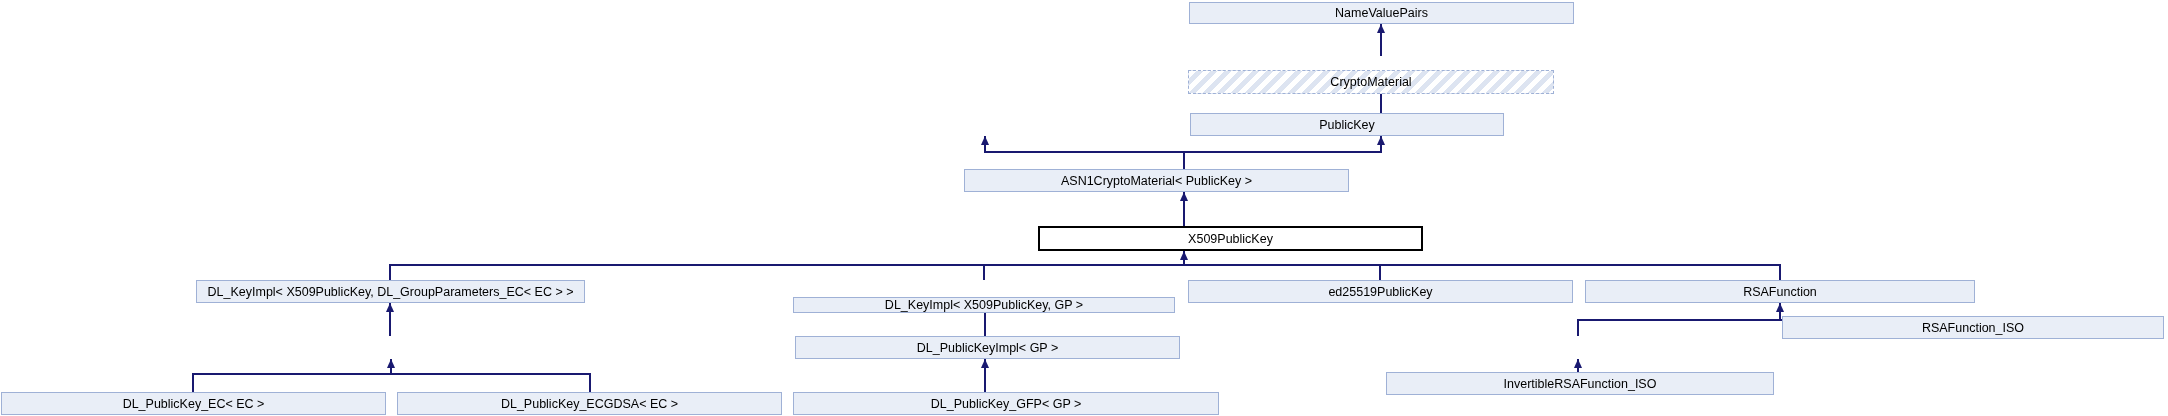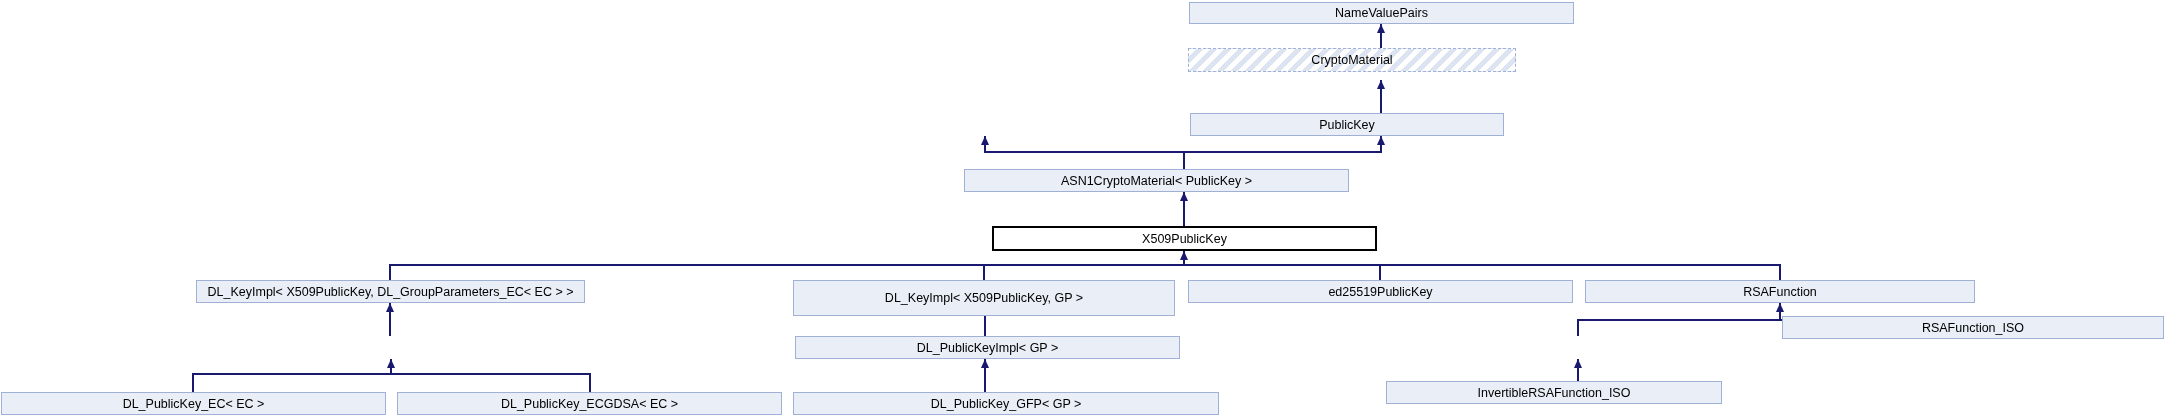--- a/index.html
+++ b/index.html
@@ -5,48 +5,48 @@
   :root{
     --node-fill:#e9eef7; --node-border:#9fb1d6; --edge:#191970;
     --current-border:#000000; --hatch-stripe:#dde4f1; --text:#000000;
   }
   html,body{margin:0;padding:0;background:#ffffff;}
   #canvas{position:relative;width:2168px;height:416px;background:#ffffff;overflow:hidden;
           font-family:"Liberation Sans", sans-serif;}
   .node{position:absolute;box-sizing:border-box;background:var(--node-fill);
         border:1px solid var(--node-border);display:flex;align-items:center;justify-content:center;
         font-size:12.5px;color:var(--text);white-space:nowrap;cursor:pointer;z-index:2;}
-  .node.current{background:#ffffff;border:2px solid var(--current-border);cursor:default;}
+  .node.current{background:#ffffff;border:2px solid var(--current-border);cursor:default;margin-left:46px;}
   .node.hatched{border:1px dashed var(--node-border);cursor:default;
         background:repeating-linear-gradient(135deg,#ffffff 0px,#ffffff 5px,var(--hatch-stripe) 5px,var(--hatch-stripe) 10px);}
   .vline{position:absolute;width:2px;background:var(--edge);z-index:1;}
   .hline{position:absolute;height:2px;background:var(--edge);z-index:1;}
   .arrow{position:absolute;width:0;height:0;border-left:4px solid transparent;
          border-right:4px solid transparent;border-bottom:9px solid var(--edge);z-index:1;}
 </style>
 </head>
 <body>
 
 <div id="canvas">
 
   <div class="node" style="left:1189px;top:2px;width:385px;height:22px">NameValuePairs</div>
-  <div class="node hatched" style="left:1188px;top:48px;width:328px;height:24px">CryptoMaterial</div>
+  <div class="node hatched" style="left:1188px;top:70px;width:366px;height:24px">CryptoMaterial</div>
   <div class="node" style="left:1190px;top:113px;width:314px;height:23px">PublicKey</div>
   <div class="node" style="left:964px;top:169px;width:385px;height:23px">ASN1CryptoMaterial&lt; PublicKey &gt;</div>
   <div class="node current" style="left:992px;top:226px;width:385px;height:25px">X509PublicKey</div>
   <div class="node" style="left:196px;top:280px;width:389px;height:23px">DL_KeyImpl&lt; X509PublicKey, DL_GroupParameters_EC&lt; EC &gt; &gt;</div>
-  <div class="node" style="left:793px;top:280px;width:382px;height:36px">DL_KeyImpl&lt; X509PublicKey, GP &gt;</div>
+  <div class="node" style="left:793px;top:297px;width:382px;height:16px">DL_KeyImpl&lt; X509PublicKey, GP &gt;</div>
   <div class="node" style="left:1188px;top:280px;width:385px;height:23px">ed25519PublicKey</div>
   <div class="node" style="left:1585px;top:280px;width:390px;height:23px">RSAFunction</div>
   <div class="node" style="left:795px;top:336px;width:385px;height:23px">DL_PublicKeyImpl&lt; GP &gt;</div>
   <div class="node" style="left:1782px;top:316px;width:382px;height:23px">RSAFunction_ISO</div>
   <div class="node" style="left:397px;top:392px;width:385px;height:23px">DL_PublicKey_ECGDSA&lt; EC &gt;</div>
   <div class="node" style="left:1px;top:392px;width:385px;height:23px">DL_PublicKey_EC&lt; EC &gt;</div>
   <div class="node" style="left:793px;top:392px;width:426px;height:23px">DL_PublicKey_GFP&lt; GP &gt;</div>
-  <div class="node" style="left:1386px;top:381px;width:336px;height:23px">InvertibleRSAFunction_ISO</div>
+  <div class="node" style="left:1386px;top:372px;width:388px;height:23px">InvertibleRSAFunction_ISO</div>
 
   <div class="vline" style="left:1380px;top:24px;height:32px"></div>
   <div class="arrow" style="left:1377px;top:24px"></div>
 
   <div class="vline" style="left:1380px;top:80px;height:33px"></div>
   <div class="arrow" style="left:1377px;top:80px"></div>
 
   <div class="vline" style="left:984px;top:136px;height:17px"></div>
   <div class="arrow" style="left:981px;top:136px"></div>
   <div class="vline" style="left:1380px;top:136px;height:17px"></div>

